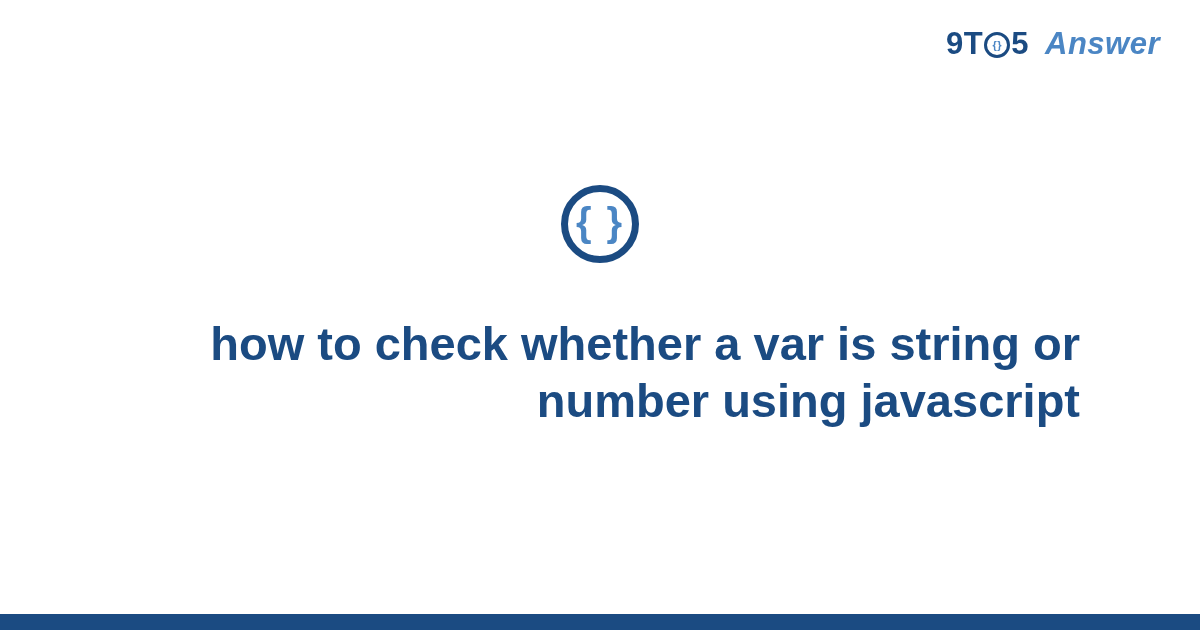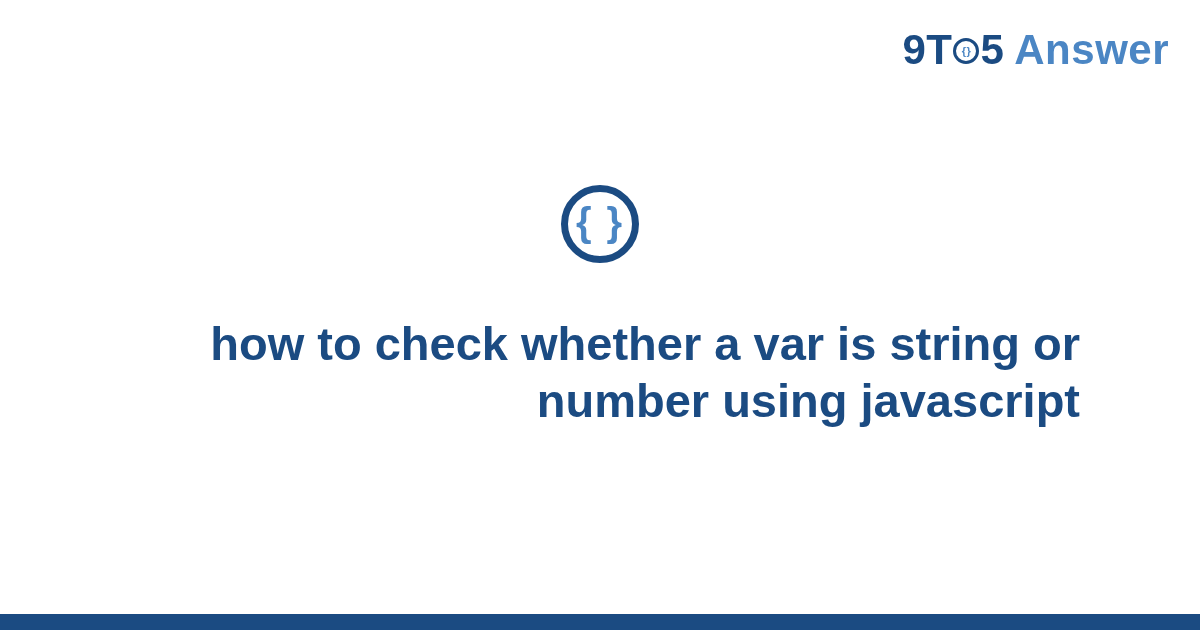--- a/index.html
+++ b/index.html
@@ -7,22 +7,22 @@
       width: 1200px;
       height: 630px;
       background: #ffffff;
       font-family: -apple-system, BlinkMacSystemFont, "Segoe UI", Helvetica, Arial, sans-serif;
       position: relative;
       overflow: hidden;
     }
     .brand {
       position: absolute;
       top: 26px;
-      right: 31px;
-      font-size: 42px;
+      right: 40px;
+      font-size: 31px;
       font-weight: 600;
       letter-spacing: 0.5px;
       color: #9aa8b8;
       display: flex;
       align-items: center;
     }
     .brand .b-9t { color: #1b4b82; font-weight: 700; }
     .brand .b-o {
       display: inline-flex;
       align-items: center;
@@ -35,21 +35,21 @@
       top: 1px;
     }
     .brand .b-o::after {
       content: "{}";
       font-size: 11px;
       color: #4b86c4;
       font-weight: 700;
       line-height: 1;
     }
     .brand .b-5 { color: #1b4b82; font-weight: 700; }
-    .brand .b-answer { color: #4b86c4; margin-left: 10px; }
+    .brand .b-answer { color: #4b86c4; margin-left: 16px; font-style: italic; }
     .center {
       position: absolute;
       top: 0; left: 0; right: 0; bottom: 16px;
       display: flex;
       flex-direction: column;
       align-items: center;
       justify-content: center;
     }
     .badge {
       width: 78px; height: 78px;

